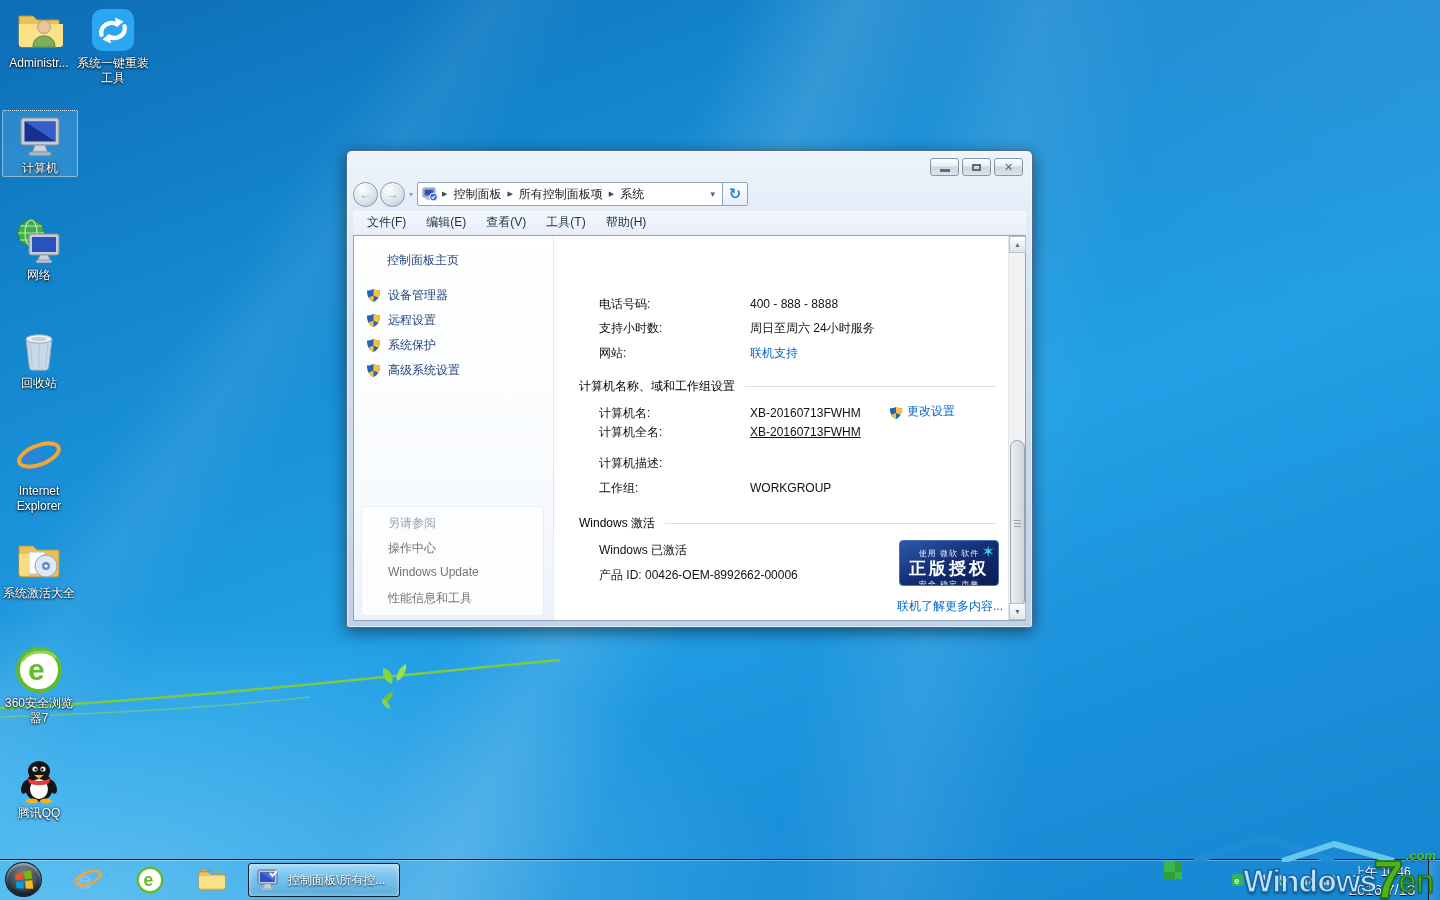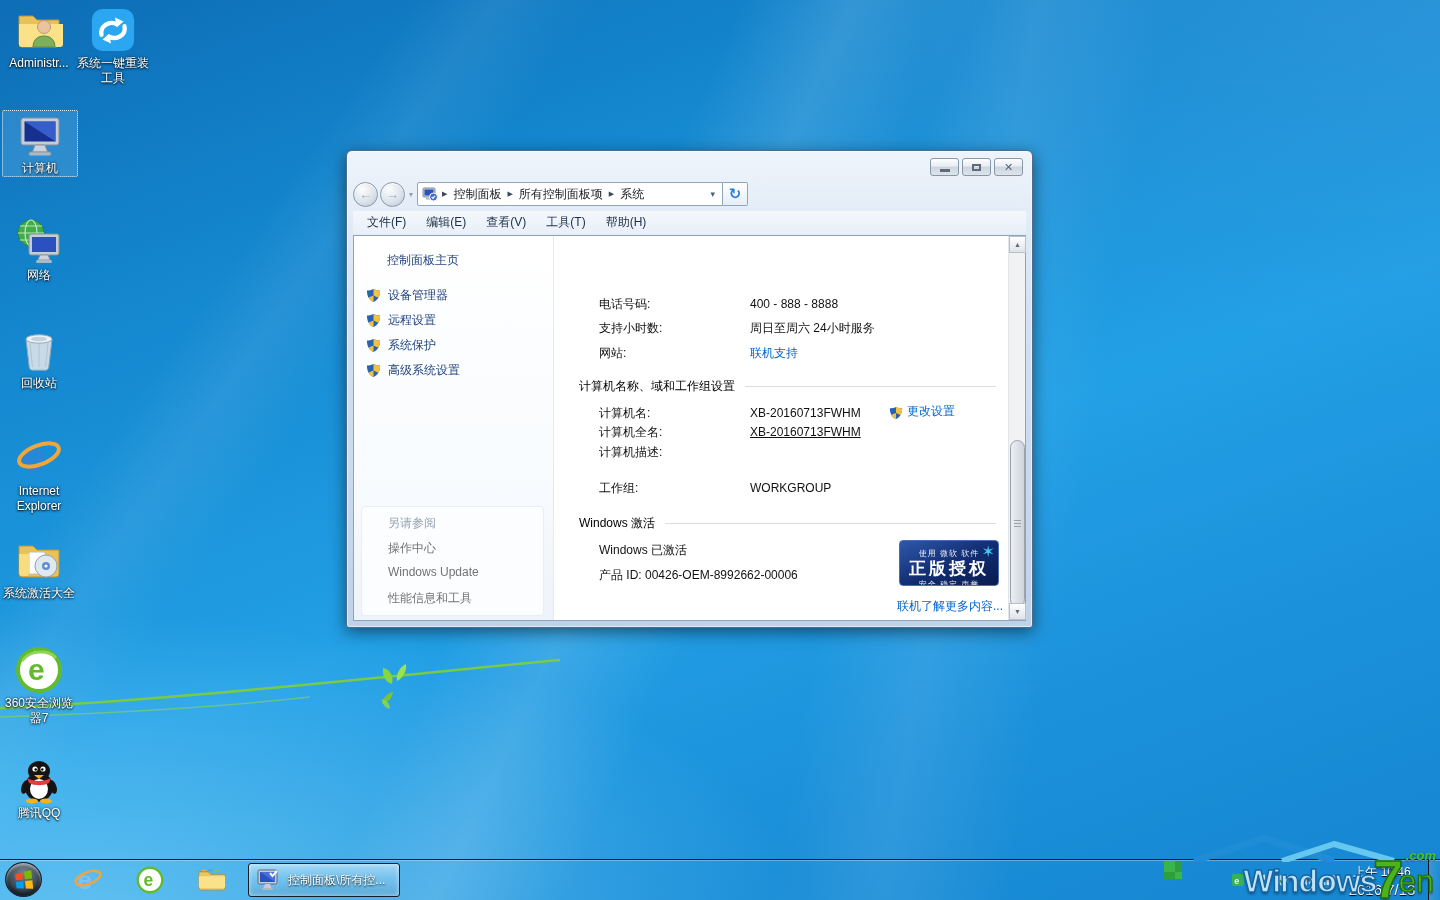--- a/index.html
+++ b/index.html
@@ -388,21 +388,21 @@
           <svg width="14" height="14" viewBox="0 0 16 16">
             <path d="M8 1c2.5 1.2 5 1.6 7 1.6 0 6-2.4 10.4-7 12.4C3.4 13 1 8.6 1 2.6 3 2.6 5.5 2.2 8 1z" fill="#2862b4"></path>
             <path d="M8 1c2.5 1.2 5 1.6 7 1.6 0 3-.6 5.6-1.8 7.7L8 8z" fill="#f4c33b"></path>
             <path d="M8 8v7c-2.3-1-4-2.7-5.2-4.9z" fill="#f4c33b"></path>
           </svg>
           <span class="lnk">更改设置</span>
         </div>
         <div class="row" style="top:188px;text-decoration:underline;">
           <span class="m-label">计算机全名:</span><span>XB-20160713FWHM</span>
         </div>
-        <div class="row" style="top:208px;">
+        <div class="row" style="top:219px;">
           <span class="m-label">计算机描述:</span><span></span>
         </div>
         <div class="row" style="top:244px;">
           <span class="m-label">工作组:</span><span>WORKGROUP</span>
         </div>
 
         <div class="sect" style="top:279px;">
           <span>Windows 激活</span>
             <span class="line"></span>
         </div>

